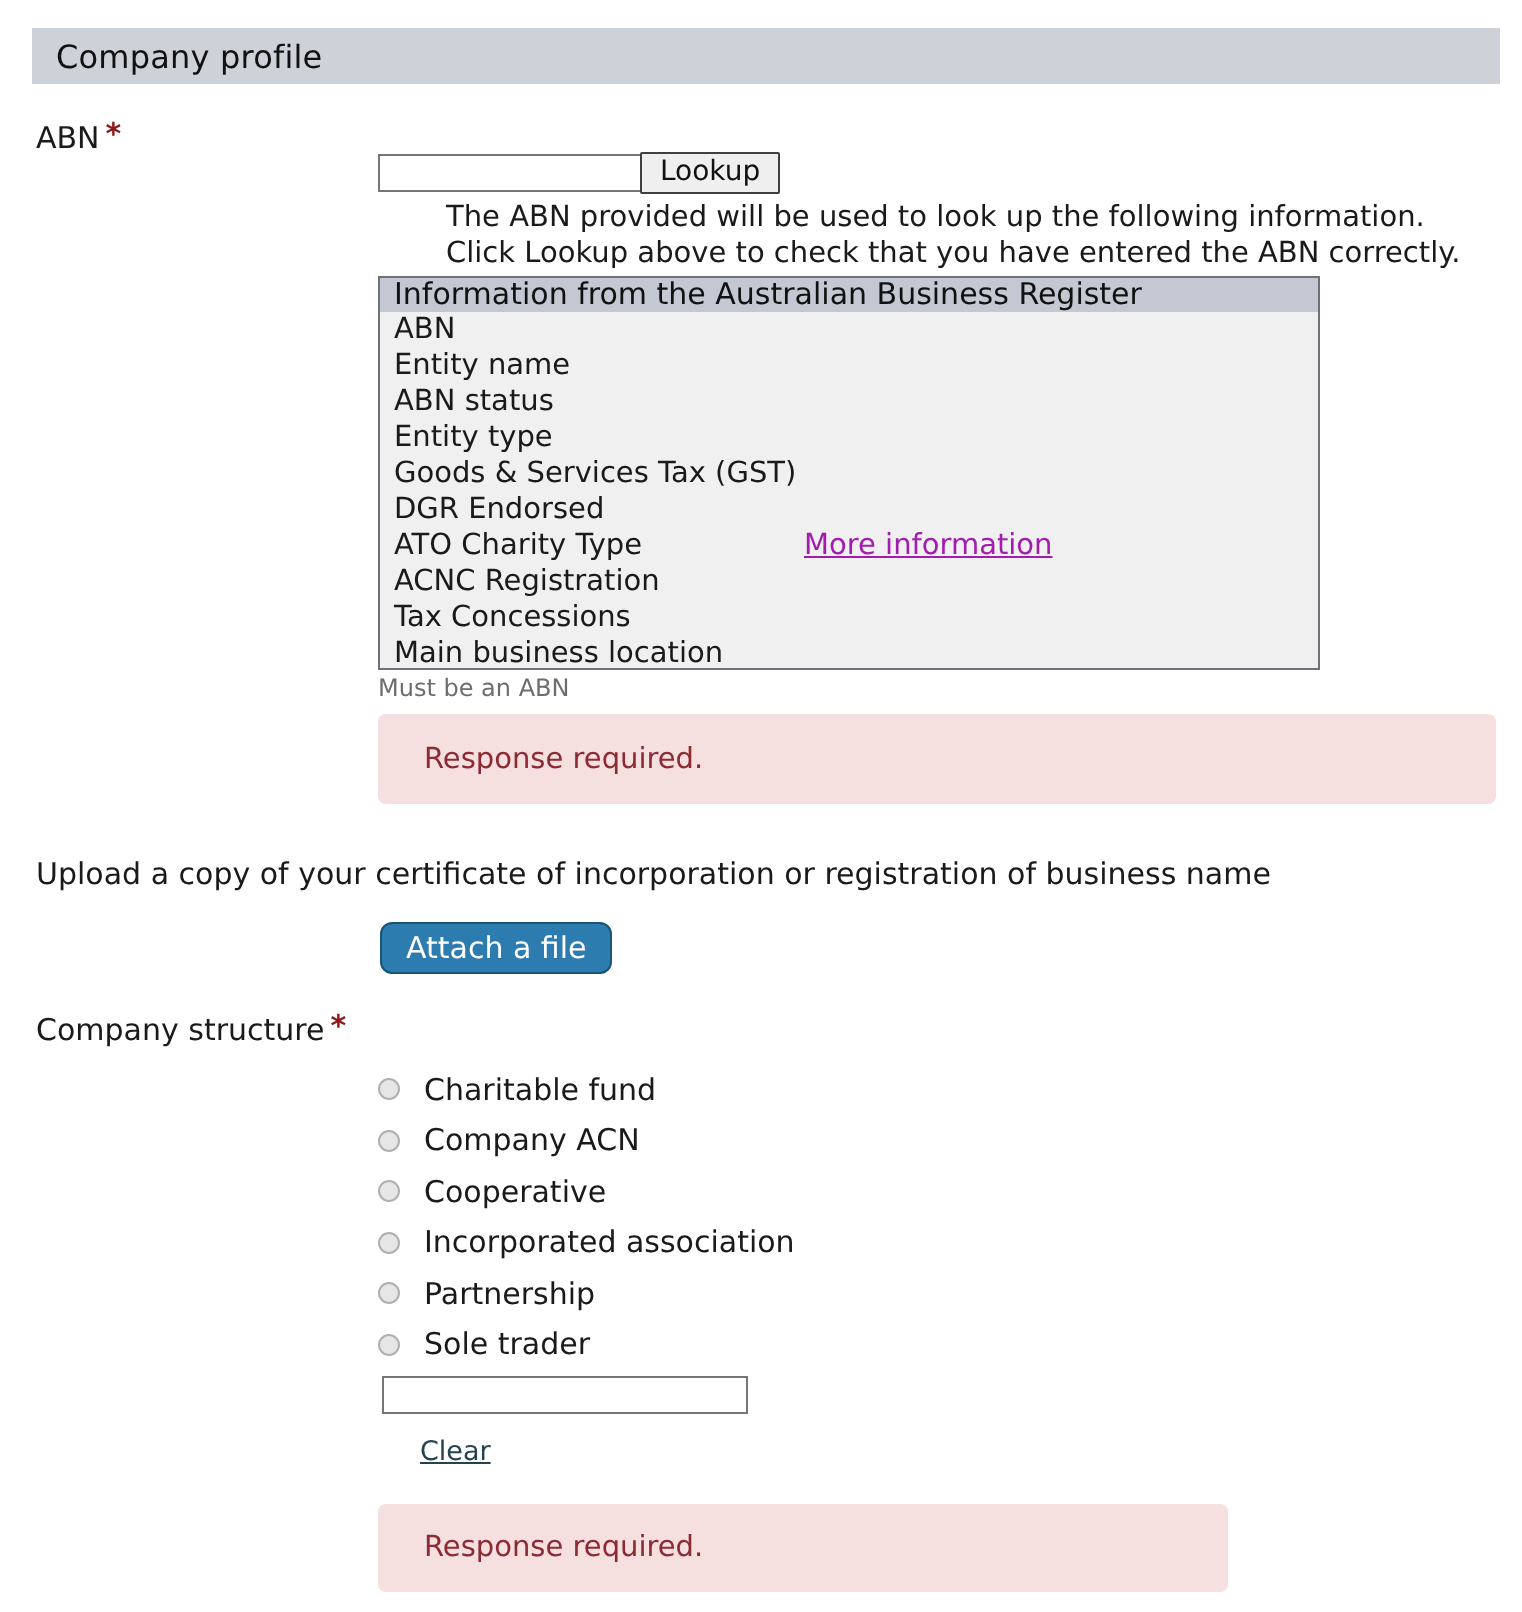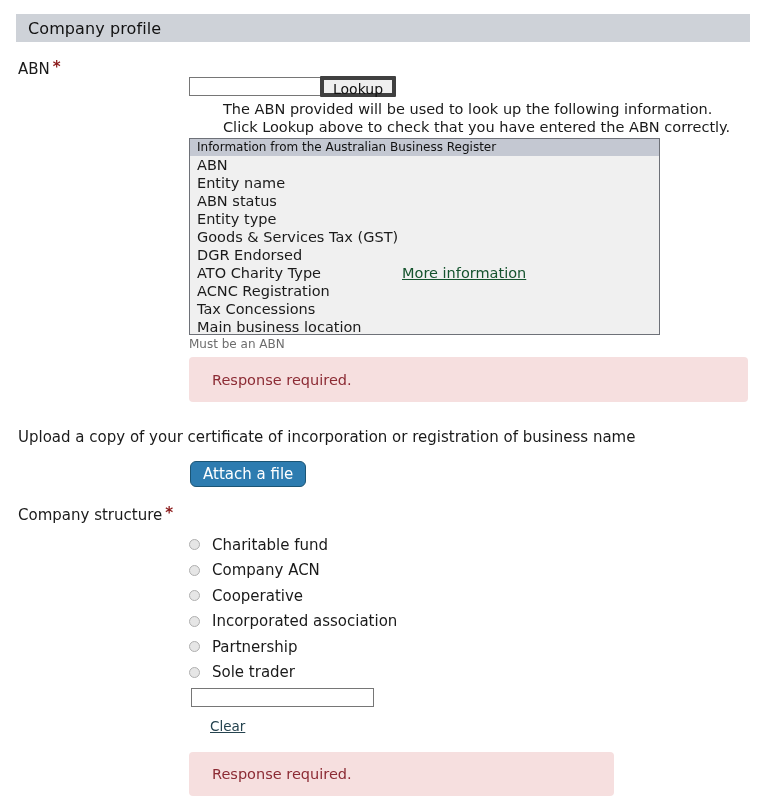--- a/index.html
+++ b/index.html
@@ -73,21 +73,21 @@
     padding: 0 3px;
     box-sizing: border-box;
     color: #111;
     outline: none;
   }
   .lookup-button {
     height: 21px;
     margin-top: -1px;
     padding: 0 9px;
     background: #efefef;
-    border: 4px solid #404040;
+    border: 1px solid #404040;
     border-radius: 1px;
     font-family: "DejaVu Sans", "Liberation Sans", sans-serif;
     font-size: 14px;
     color: #111;
     cursor: pointer;
     line-height: 19px;
   }
 
   .abn-help {
     position: absolute;
@@ -110,39 +110,39 @@
     border: 1px solid #6e7178;
     background: #f0f0f0;
     box-sizing: border-box;
     overflow: hidden;
   }
   .abr-box-header {
     background: #c4c8d2;
     height: 17px;
     line-height: 17px;
     padding-left: 7px;
-    font-size: 12px;
+    font-size: 15px;
     color: #111;
     white-space: nowrap;
   }
   .abr-row {
     height: 18px;
     line-height: 18px;
     padding-left: 7px;
     font-size: 14.5px;
     color: #1a1a1a;
     position: relative;
     white-space: nowrap;
   }
   .more-info-link {
     position: absolute;
     left: 212px;
     top: 0;
     font-size: 14.5px;
-    color: #14532d;
+    color: #a21caf;
     text-decoration: underline;
     cursor: pointer;
   }
 
   .abn-hint {
     position: absolute;
     left: 189px;
     top: 337px;
     font-size: 12px;
     color: #6d6d6d;

